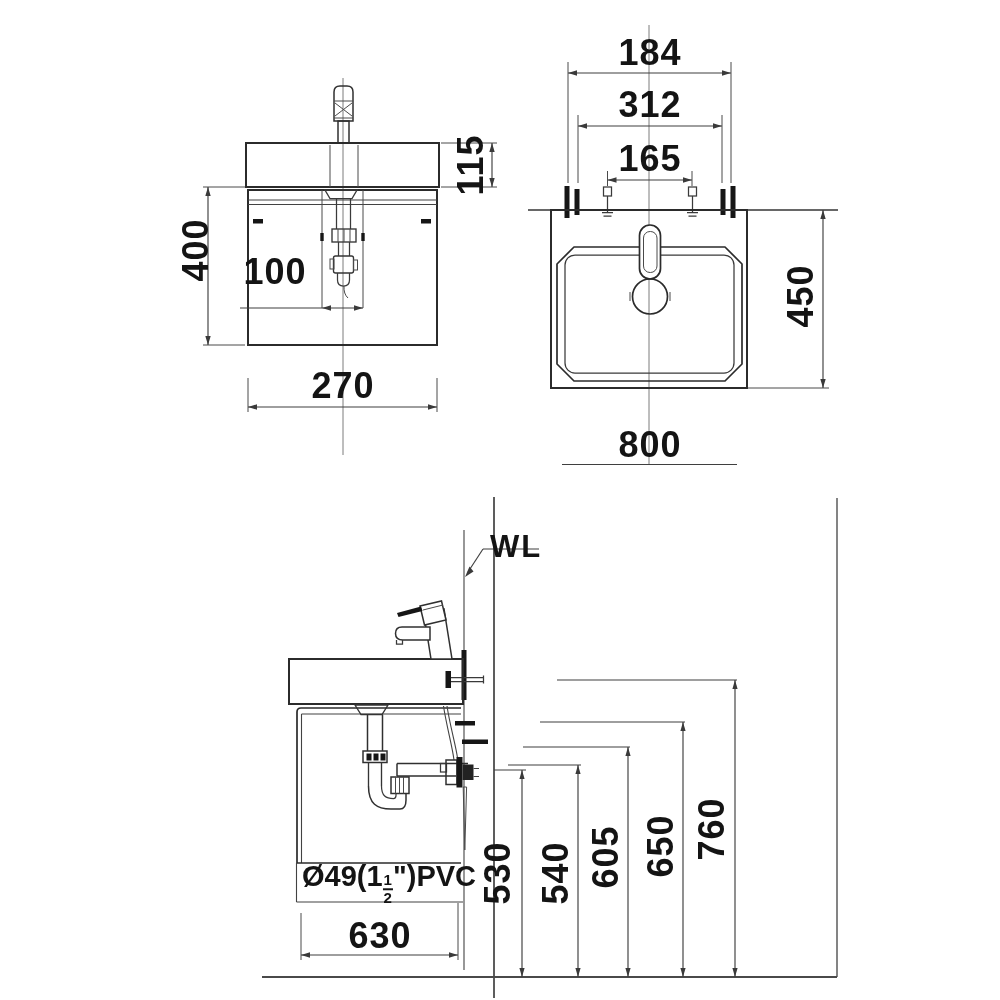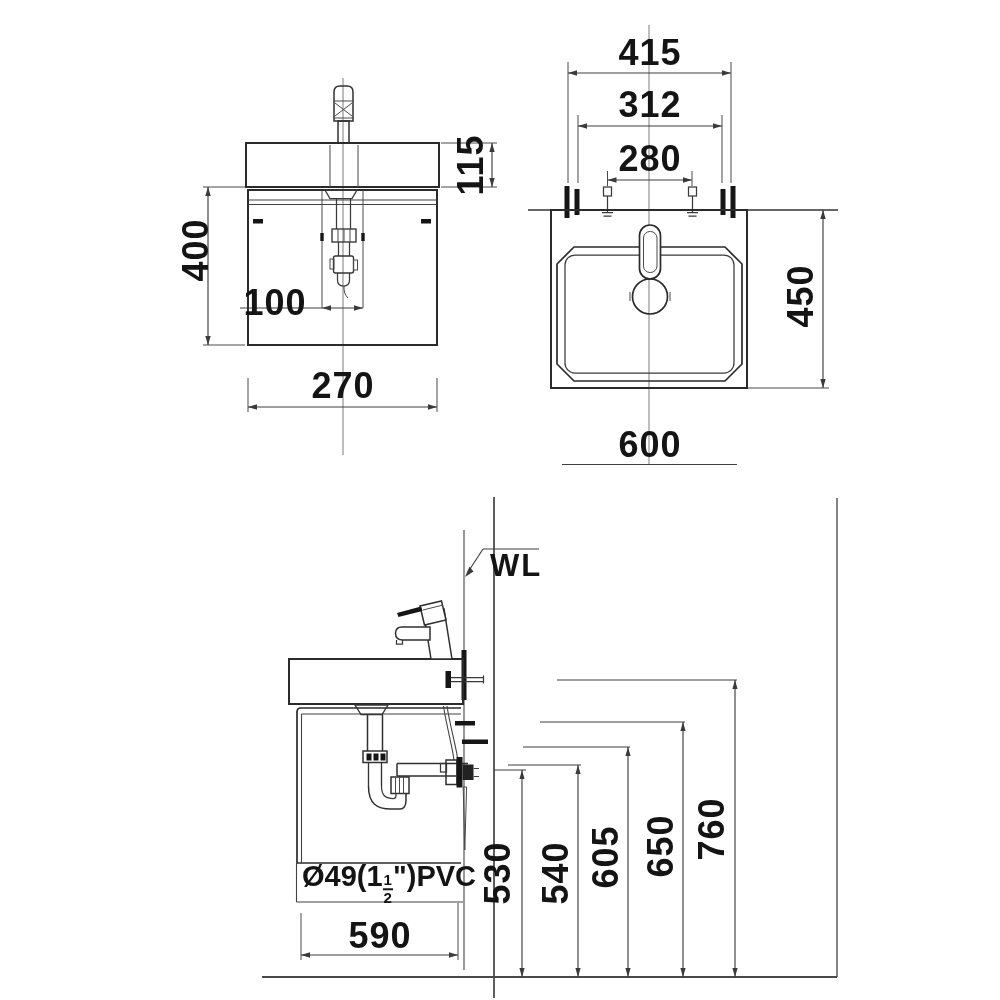--- a/index.html
+++ b/index.html
@@ -205,34 +205,34 @@
     <polygon class="ar" points="683,722 680.4,731 685.6,731"></polygon>
     <polygon class="ar" points="683,977 680.4,968 685.6,968"></polygon>
     <path class="d1" d="M557 680 H737 M735 680 V977"></path>
     <polygon class="ar" points="735,680 732.4,689 737.6,689"></polygon>
     <polygon class="ar" points="735,977 732.4,968 737.6,968"></polygon>
   </g>
 </svg>
 
   <div class="dim rot" style="left:196px;top:250px">400</div>
   <div class="dim rot" style="left:471px;top:165px">115</div>
-  <div class="dim" style="left:275px;top:303px">100</div>
+  <div class="dim" style="left:275px;top:272px">100</div>
   <div class="dim" style="left:343px;top:386px">270</div>
 
-  <div class="dim" style="left:650px;top:53px">415</div>
+  <div class="dim" style="left:650px;top:53px">184</div>
   <div class="dim" style="left:650px;top:105px">312</div>
-  <div class="dim" style="left:650px;top:159px">280</div>
+  <div class="dim" style="left:650px;top:159px">165</div>
   <div class="dim rot" style="left:801px;top:296px">450</div>
-  <div class="dim" style="left:650px;top:445px">600</div>
-
-  <div class="dim wl" style="left:516px;top:565px">WL</div>
+  <div class="dim" style="left:650px;top:445px">800</div>
+
+  <div class="dim wl" style="left:516px;top:546px">WL</div>
   <div class="dim rot" style="left:498px;top:873px">530</div>
   <div class="dim rot" style="left:556px;top:873px">540</div>
   <div class="dim rot" style="left:606px;top:857px">605</div>
   <div class="dim rot" style="left:661px;top:846px">650</div>
   <div class="dim rot" style="left:712px;top:829px">760</div>
-  <div class="dim" style="left:380px;top:936px">590</div>
+  <div class="dim" style="left:380px;top:936px">630</div>
 
   <div class="dim pvc" style="left:389px;top:884px"><span>Ø49(1</span><span class="frac">
         <span class="fnum">1</span>
         <span class="fden">2</span>
       </span><span>")PVC</span></div>
 </div>
 
 </body></html>

